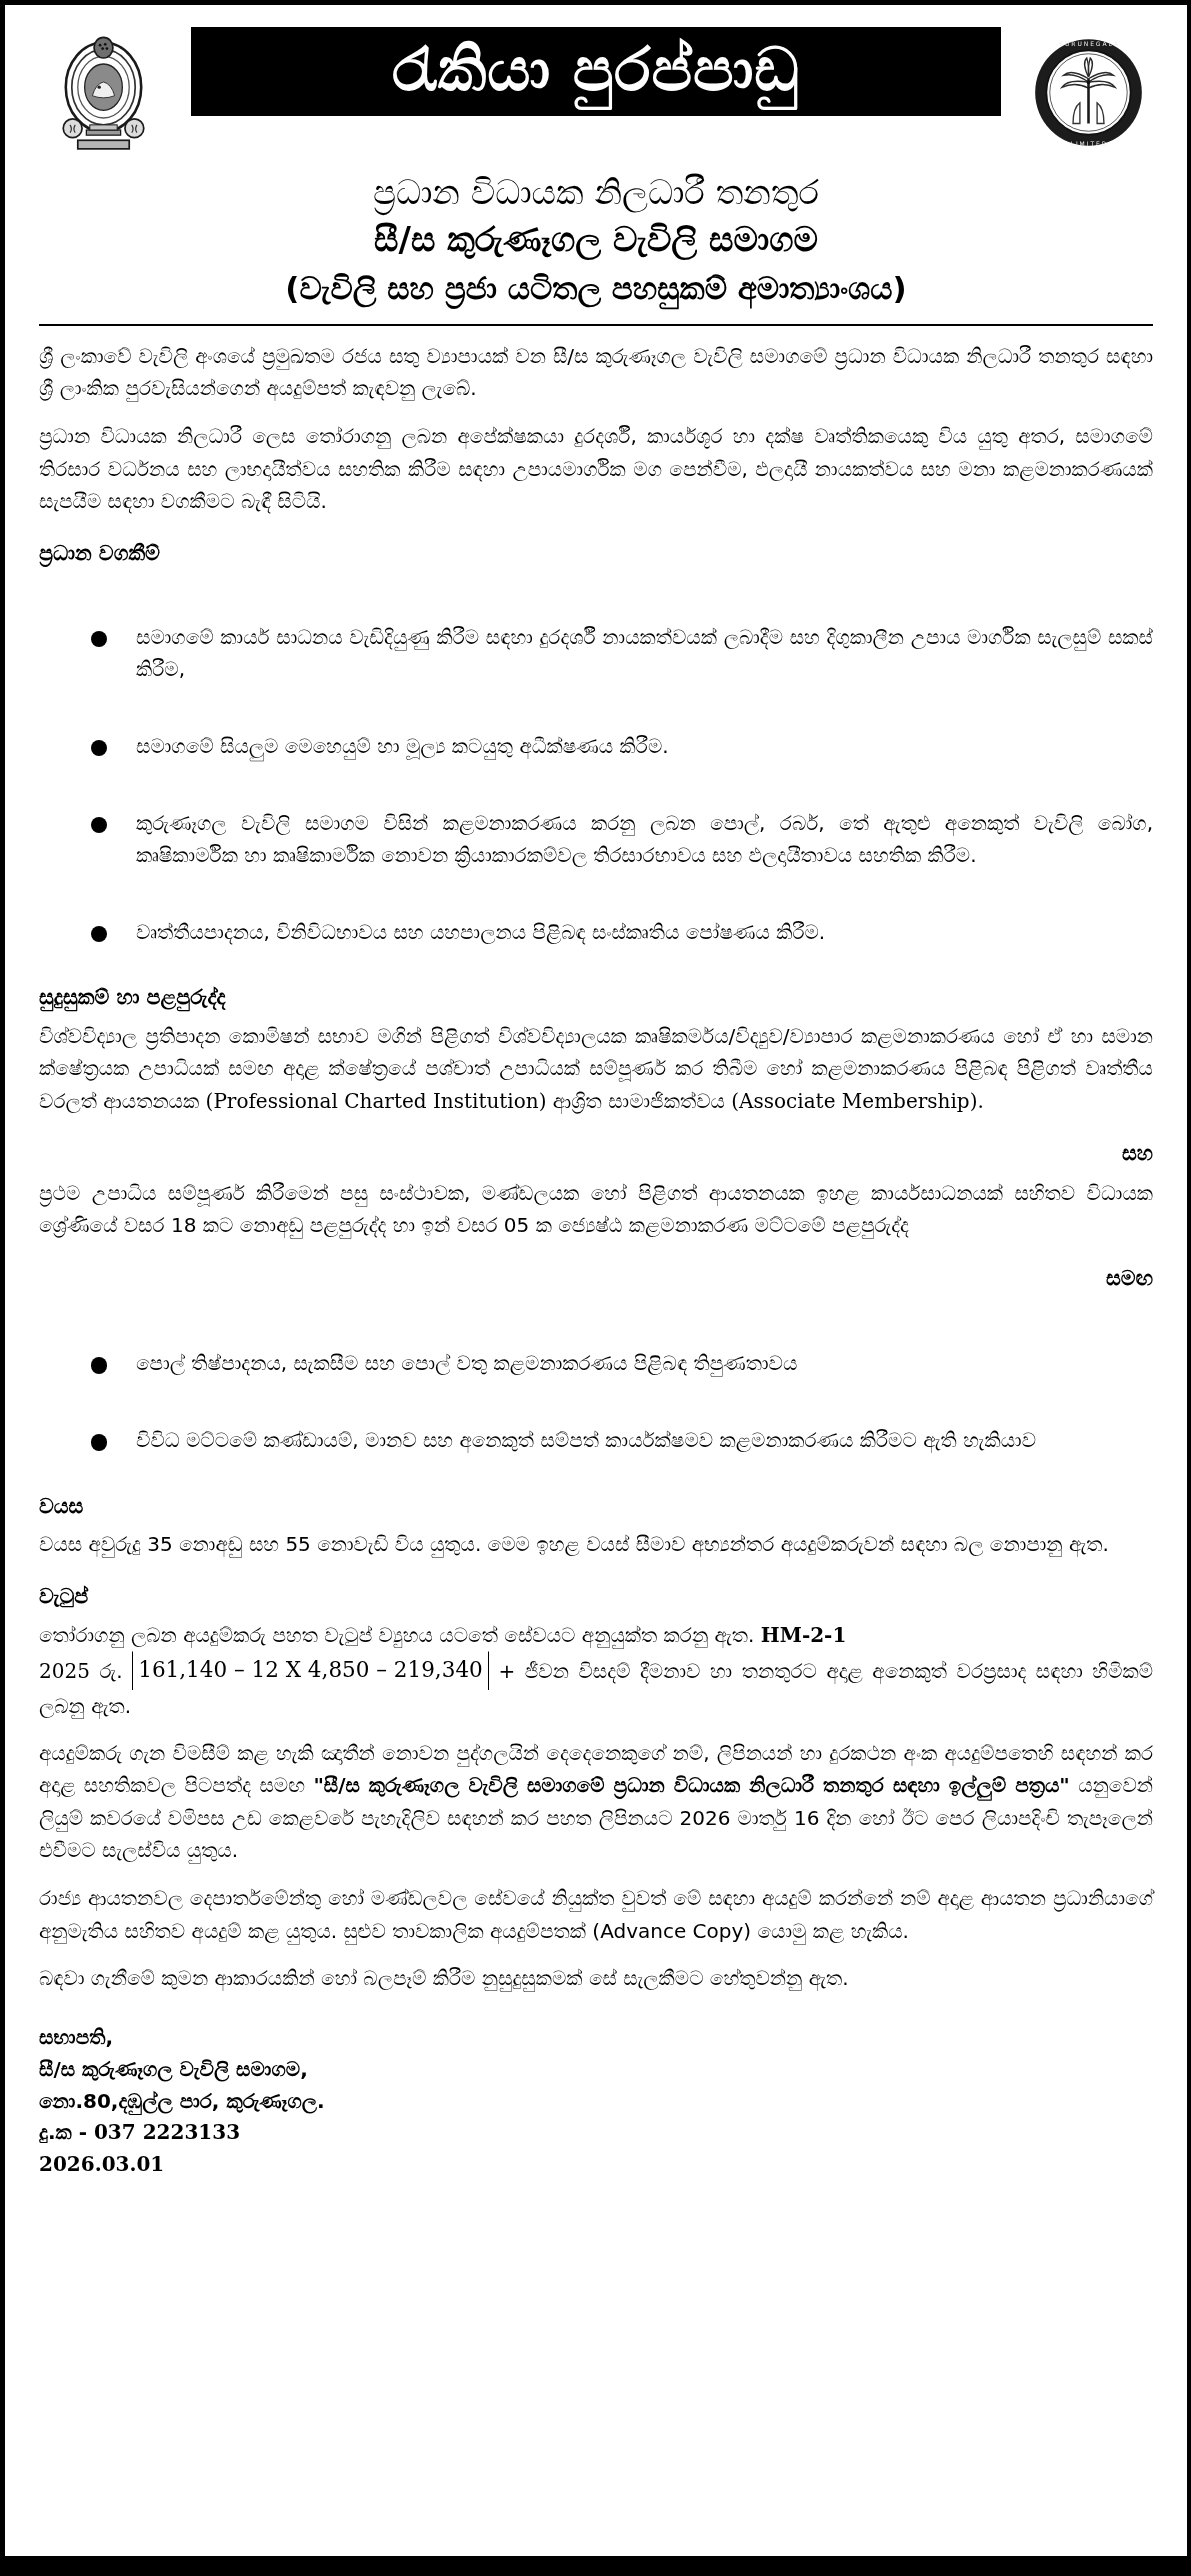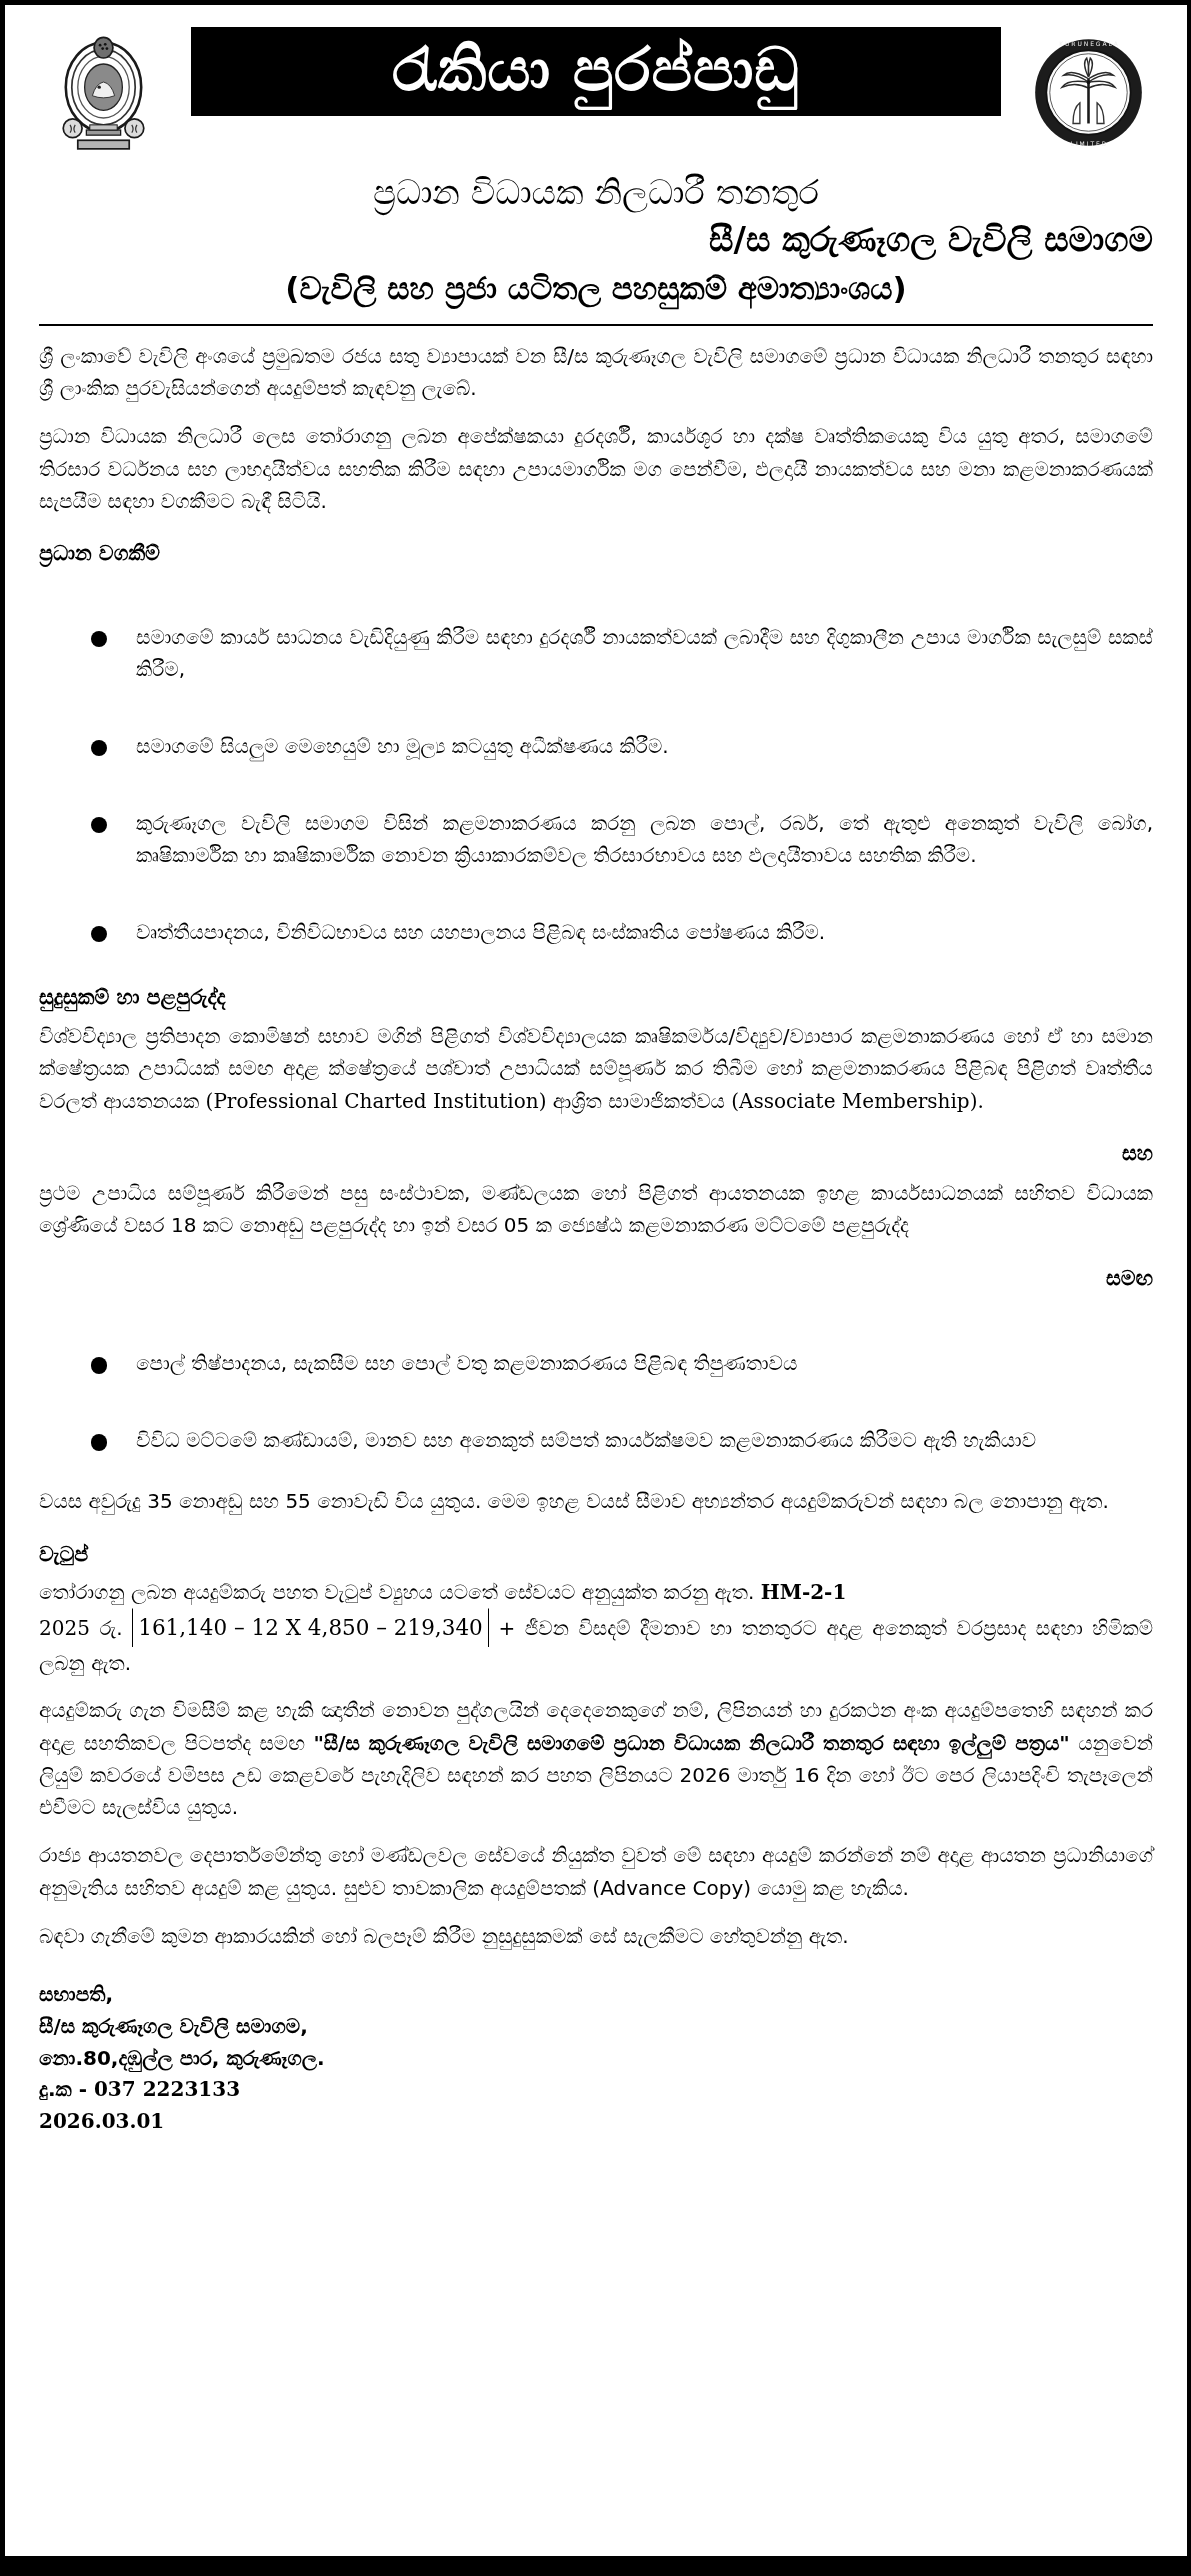--- a/index.html
+++ b/index.html
@@ -75,21 +75,20 @@
     font-size: 34px;
     font-weight: 400;
     line-height: 1.28;
     margin-bottom: 3.4px;
   }
   .title-line-2 {
     font-size: 34px;
     font-weight: 700;
     line-height: 1.28;
     margin-bottom: 6.9px;
-    text-align: right;
   }
   .ministry-line {
     font-size: 31px;
     font-weight: 700;
     line-height: 1.3;
     margin-bottom: 8.6px;
   }
 
   .rule {
     border: none;
@@ -275,20 +274,21 @@
 
     <p class="para">ප්‍රථම උපාධිය සම්පූර්ණ කිරීමෙන් පසු සංස්ථාවක, මණ්ඩලයක හෝ පිළිගත් ආයතනයක ඉහළ කාර්යසාධනයක් සහිතව විධායක ශ්‍රේණියේ වසර 18 කට නොඅඩු පළපුරුද්ද හා ඉන් වසර 05 ක ජ්‍යෙෂ්ඨ කළමනාකරණ මට්ටමේ පළපුරුද්ද</p>
 
     <div class="center-word">සමඟ</div>
 
     <ul class="bullets">
       <li>පොල් තිෂ්පාදනය, සැකසීම සහ පොල් වතු කළමනාකරණය පිළිබඳ තිපුණතාවය</li>
       <li>විවිධ මට්ටමේ කණ්ඩායම්, මානව සහ අනෙකුත් සම්පත් කාර්යක්ෂමව කළමනාකරණය කිරීමට ඇති හැකියාව</li>
     </ul>
 
+    <div class="section-head">වයස</div>
     <p class="para">වයස අවුරුදු 35 නොඅඩු සහ 55 නොවැඩි විය යුතුය. මෙම ඉහළ වයස් සීමාව අභ්‍යන්තර අයදුම්කරුවන් සඳහා බල නොපානු ඇත.</p>
 
     <div class="section-head">වැටුප්</div>
     <p class="salary-line">
       <span>තෝරාගනු ලබන අයදුම්කරු පහත වැටුප් ව්‍යුහය යටතේ සේවයට අනුයුක්ත කරනු ඇත.</span>
       <span class="num bold">HM-2-1</span>
       <br>
       <span class="num">2025</span>
       <span>රු.</span>
       <span class="bracket">161,140 – 12 X 4,850 – 219,340</span>

